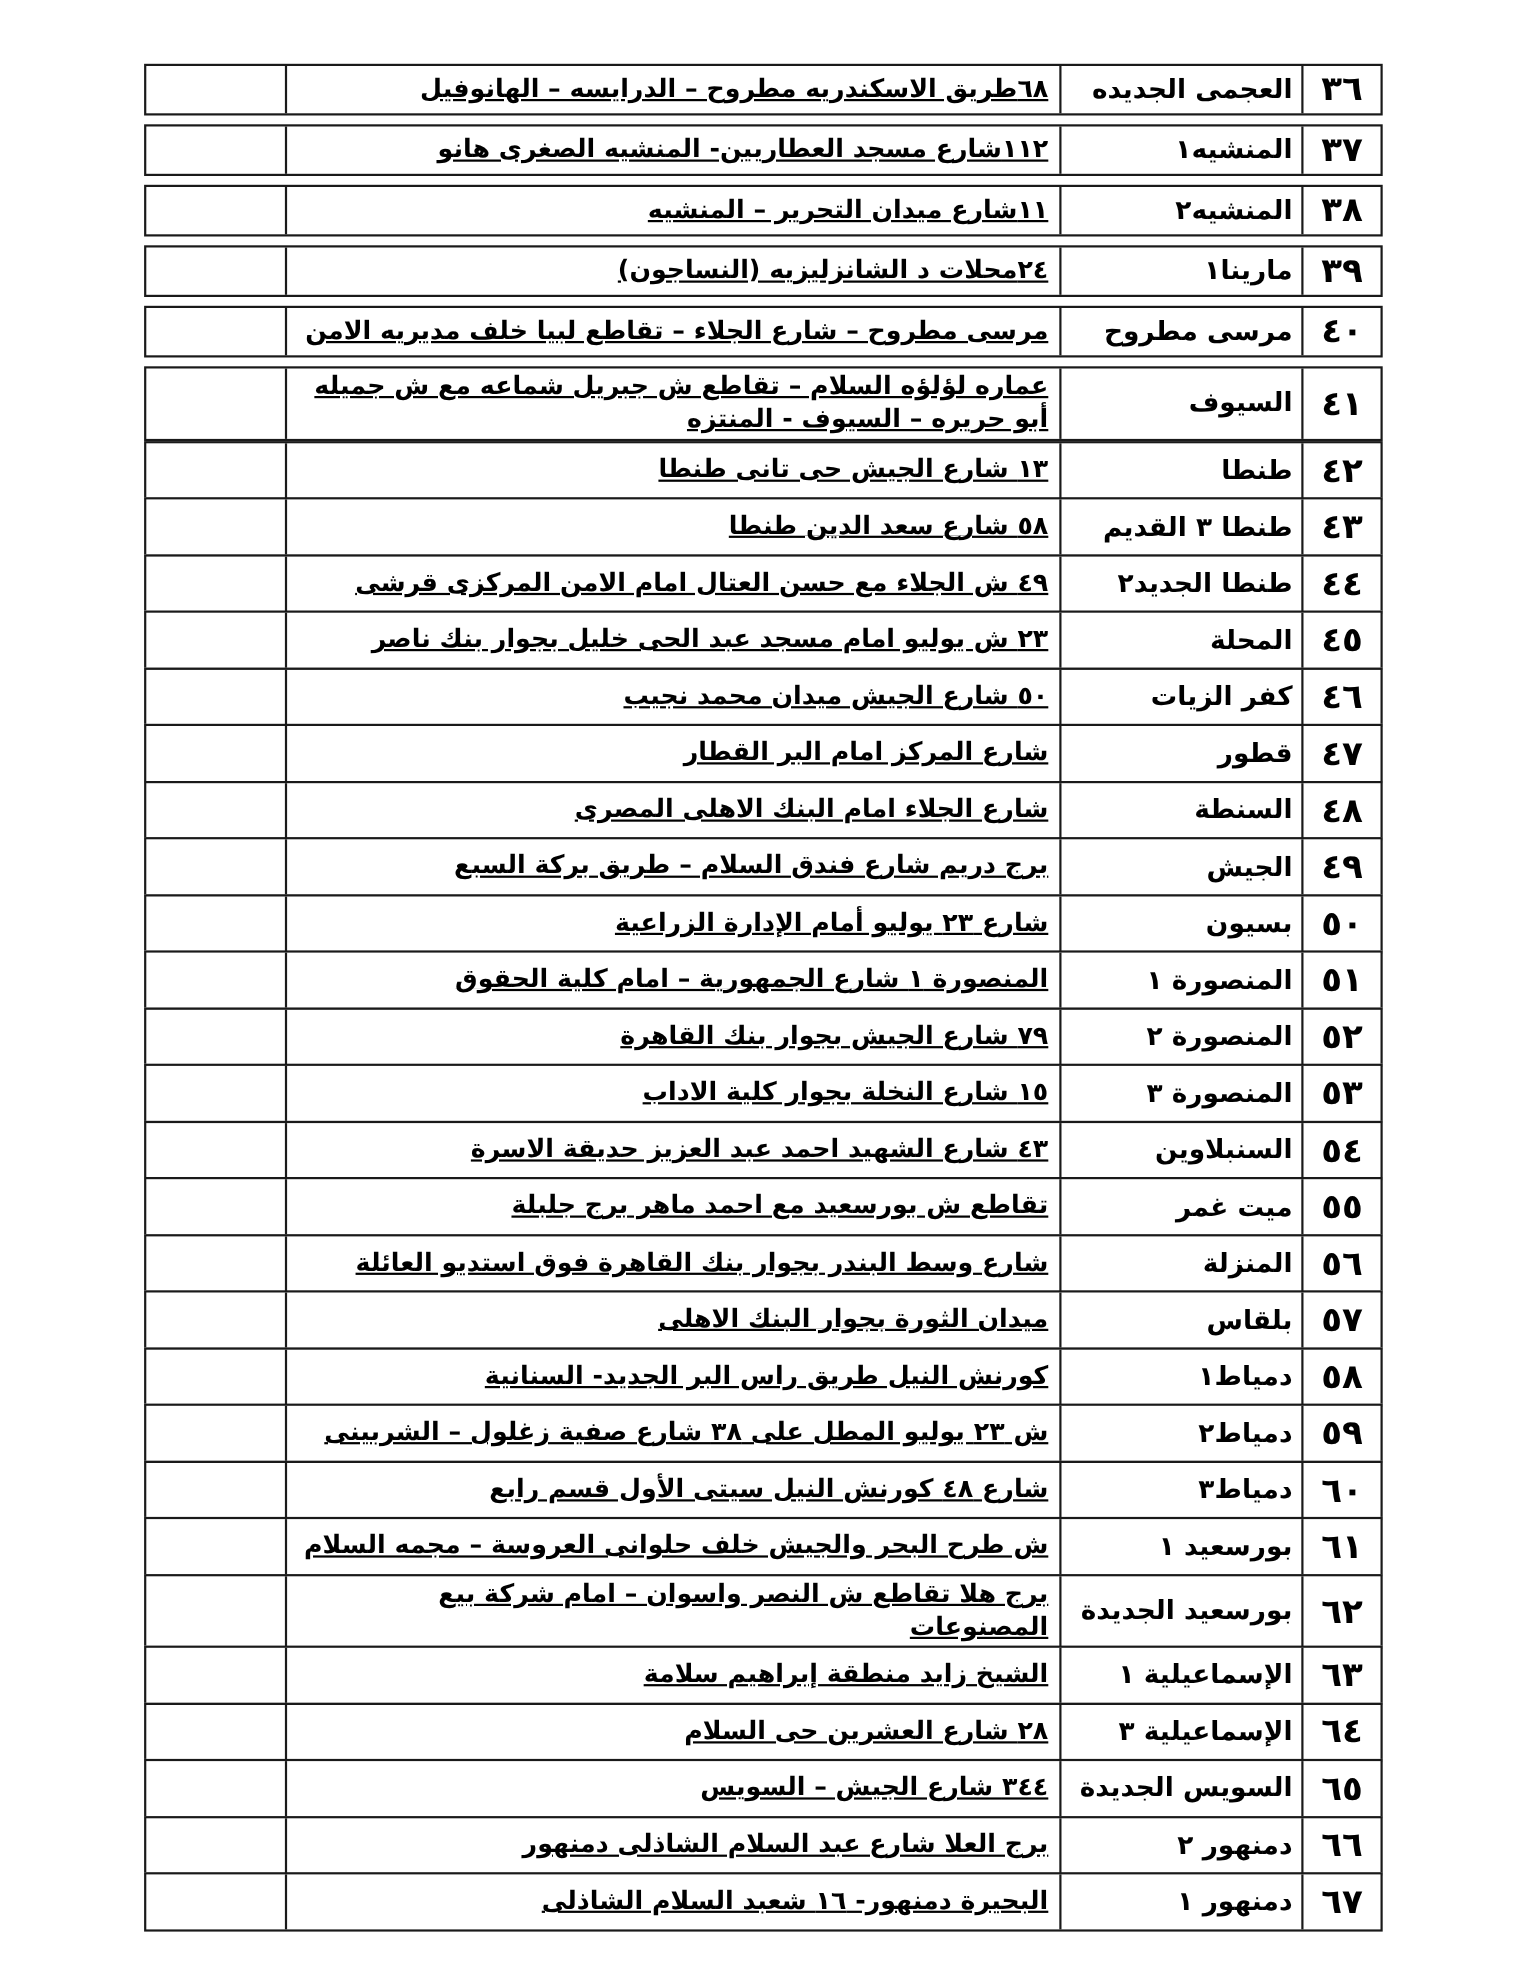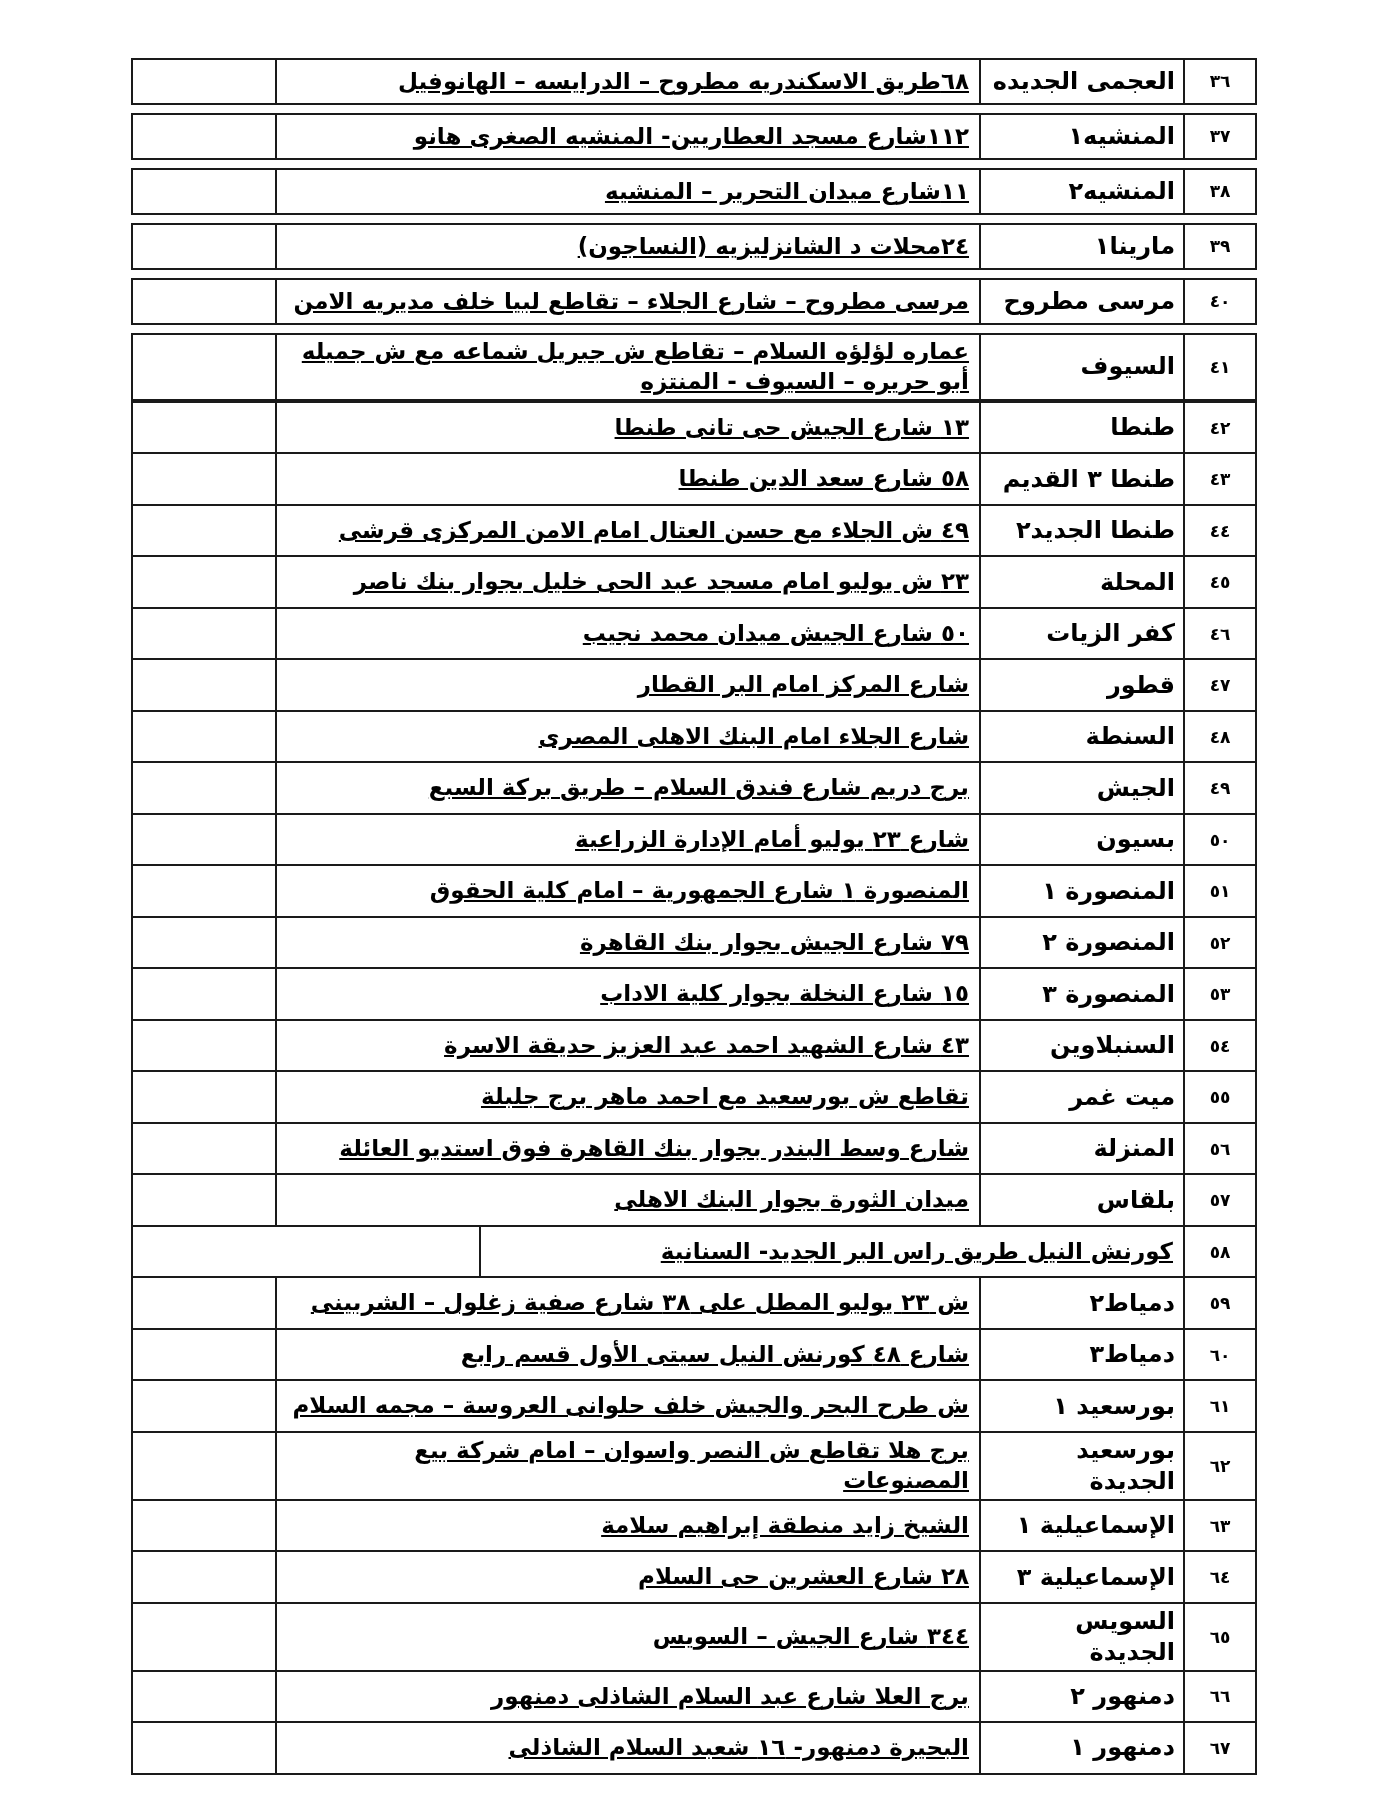--- a/index.html
+++ b/index.html
@@ -32,26 +32,26 @@
   .cell{
     display:flex;
     align-items:center;
     box-sizing:border-box;
     font-weight:700;
     line-height:1.3;
   }
   .cell.num{
     width:72px;
     justify-content:center;
-    font-size:17px;
+    font-size:31px;
     border-left:2.5px solid #1a1a1a;
     text-align:right;
   }
   .cell.branch{
-    width:204px;
+    width:220px;
     justify-content:flex-start;
     text-align:right;
     font-size:24px;
     padding:2px 8px 2px 4px;
     border-left:2.5px solid #1a1a1a;
   }
   .cell.addr{
     width:704px;
     justify-content:flex-start;
     text-align:right;
@@ -196,20 +196,21 @@
         <div class="cell note"></div>
       </div>
       <div class="row merge tallB">
         <div class="cell num">٥٧</div>
         <div class="cell branch">بلقاس</div>
         <div class="cell addr">ميدان الثورة بجوار البنك الاهلى</div>
         <div class="cell note"></div>
       </div>
       <div class="row merge tallB">
         <div class="cell num">٥٨</div>
+        <div class="cell branch">دمياط١</div>
         <div class="cell addr">كورنش النيل طريق راس البر الجديد- السنانية</div>
         <div class="cell note"></div>
       </div>
       <div class="row merge tallB">
         <div class="cell num">٥٩</div>
         <div class="cell branch">دمياط٢</div>
         <div class="cell addr">ش ٢٣ يوليو المطل على ٣٨ شارع صفية زغلول – الشربينى</div>
         <div class="cell note"></div>
       </div>
       <div class="row merge tallB">

